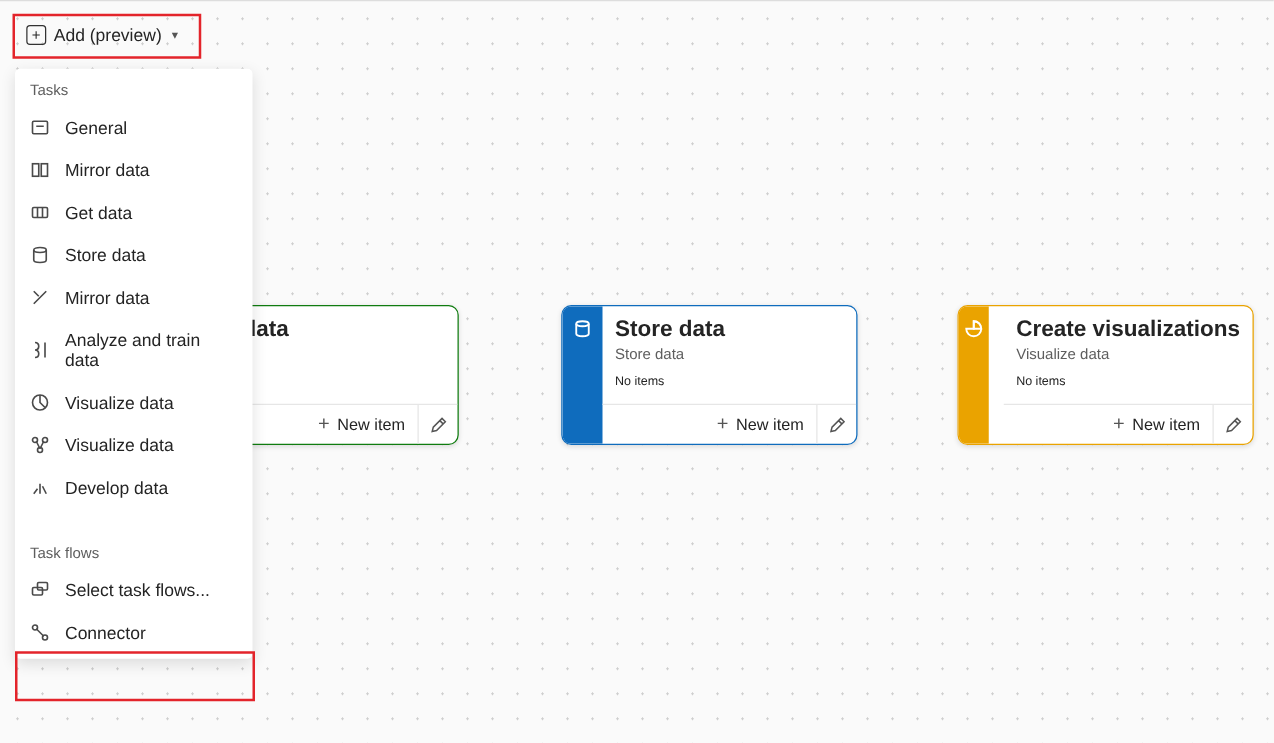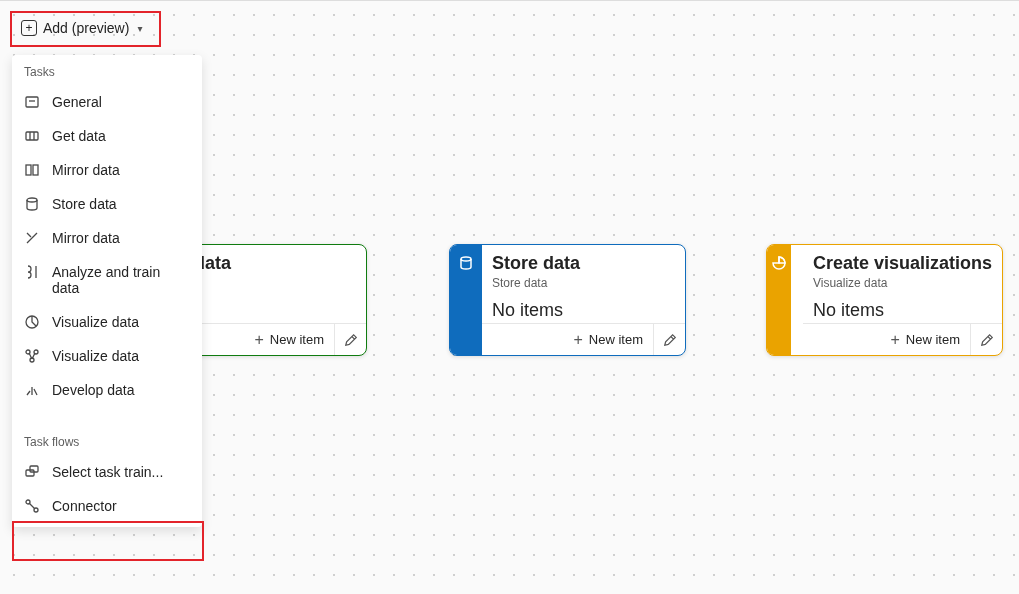--- a/index.html
+++ b/index.html
@@ -82,21 +82,21 @@
       padding: 6px 0 4px 0;
       z-index: 20;
     }
     .dropdown .section-label {
       font-size: 12px;
       color: #5e5e5e;
       padding: 4px 16px 6px 12px;
     }
     .dropdown .item {
       display: flex;
-      align-items: flex-start;
+      align-items: center;
       gap: 12px;
       padding: 9px 12px;
       font-size: 14px;
       color: #242424;
       cursor: pointer;
     }
     .dropdown .item .micon {
       width: 16px;
       height: 16px;
       display: flex;
@@ -154,21 +154,21 @@
       color: #242424;
       white-space: nowrap;
       overflow: hidden;
     }
     .card .subtitle {
       font-size: 12px;
       color: #5e5e5e;
       margin-top: 2px;
     }
     .card .noitems {
-      font-size: 18px;
+      font-size: 10px;
       color: #242424;
       margin-top: 10px;
     }
     .card .footer {
       position: absolute;
       bottom: 0;
       left: 0;
       right: 0;
       height: 32px;
       border-top: 1px solid #e6e6e6;
@@ -308,34 +308,34 @@
         <svg viewBox="0 0 16 16">
           <rect x="2" y="3" width="12" height="10" rx="1"></rect>
           <path d="M5 7h6"></path>
         </svg>
       </span>
     <span>General</span>
   </div>
   <div class="item">
     <span class="micon">
         <svg viewBox="0 0 16 16">
+          <rect x="2" y="3" width="5" height="10"></rect>
+          <rect x="9" y="3" width="5" height="10"></rect>
+        </svg>
+      </span>
+    <span>Mirror data</span>
+  </div>
+  <div class="item">
+    <span class="micon">
+        <svg viewBox="0 0 16 16">
           <rect x="2" y="4" width="12" height="8" rx="1"></rect>
           <path d="M6 4v8M10 4v8"></path>
         </svg>
       </span>
     <span>Get data</span>
-  </div>
-  <div class="item">
-    <span class="micon">
-        <svg viewBox="0 0 16 16">
-          <rect x="2" y="3" width="5" height="10"></rect>
-          <rect x="9" y="3" width="5" height="10"></rect>
-        </svg>
-      </span>
-    <span>Mirror data</span>
   </div>
   <div class="item">
     <span class="micon">
         <svg viewBox="0 0 16 16">
           <ellipse cx="8" cy="4" rx="5" ry="2"></ellipse>
           <path d="M3 4v8c0 1.1 2.2 2 5 2s5-.9 5-2V4"></path>
         </svg>
       </span>
     <span>Store data</span>
   </div>
@@ -386,21 +386,21 @@
 
   <div class="section-label" style="margin-top:24px;">Task flows</div>
 
   <div class="item">
     <span class="micon">
         <svg viewBox="0 0 16 16">
           <rect x="2" y="6" width="8" height="6" rx="1"></rect>
           <rect x="6" y="2" width="8" height="6" rx="1"></rect>
         </svg>
       </span>
-    <span>Select task train...</span>
+    <span>Select task flows...</span>
   </div>
   <div class="item">
     <span class="micon">
         <svg viewBox="0 0 16 16">
           <circle cx="4" cy="4" r="2"></circle>
           <circle cx="12" cy="12" r="2"></circle>
           <path d="M5 5l6 6"></path>
         </svg>
       </span>
     <span>Connector</span>

